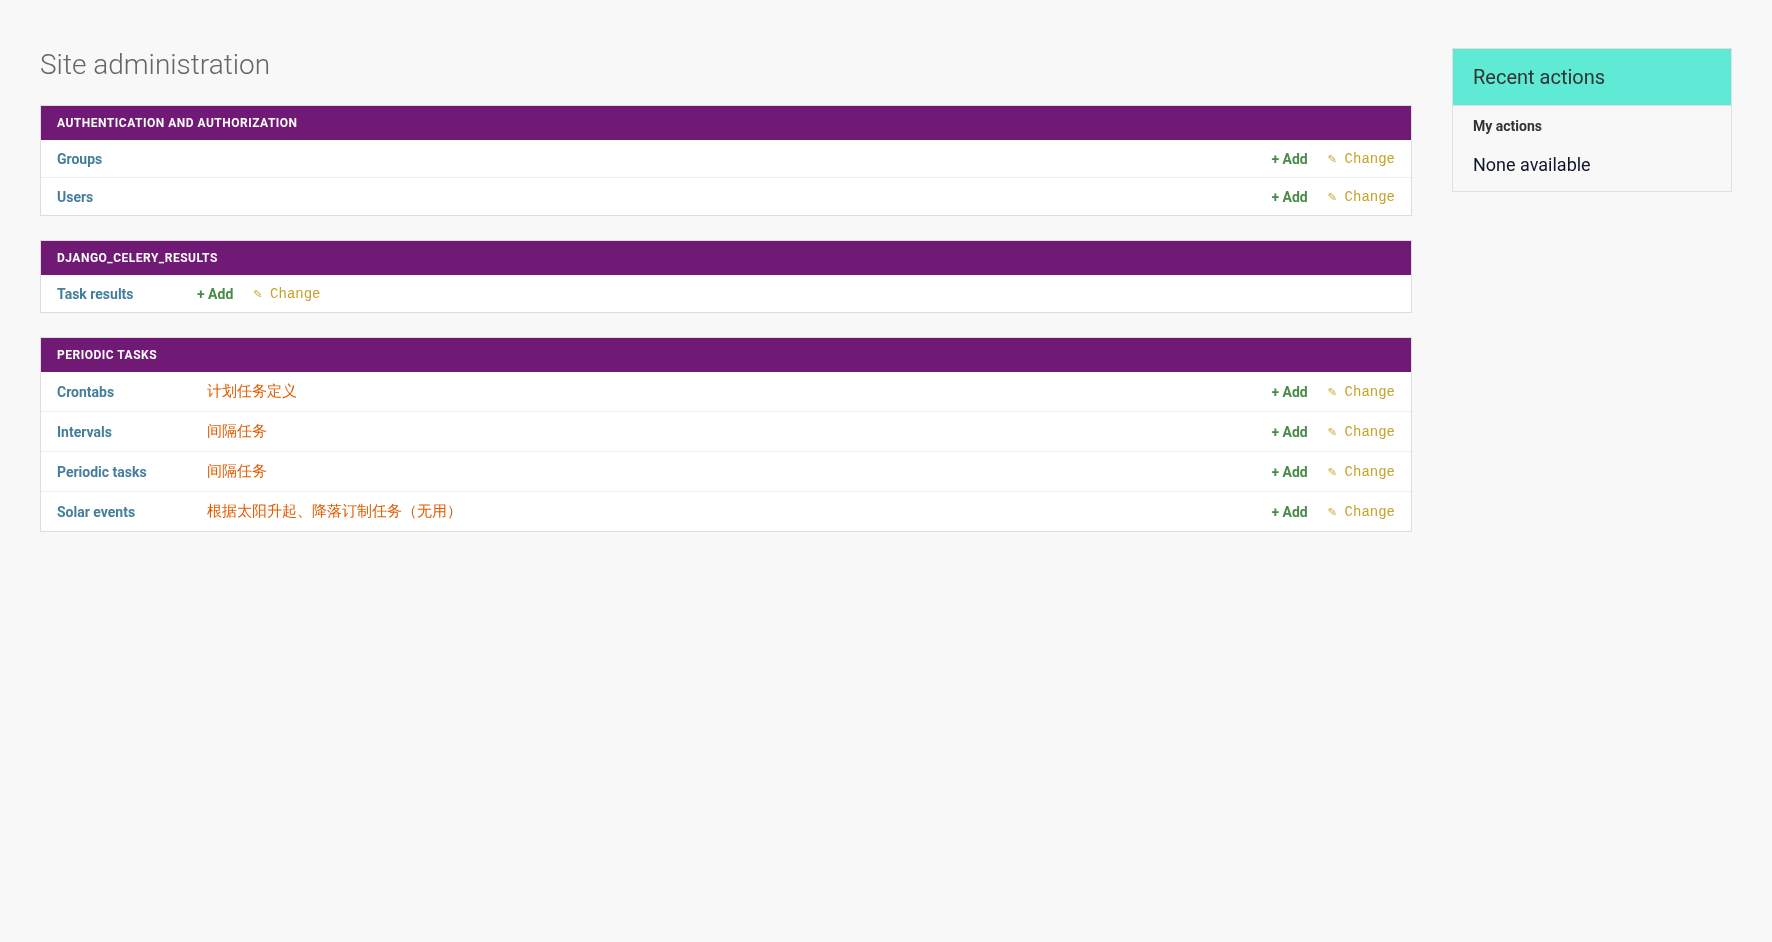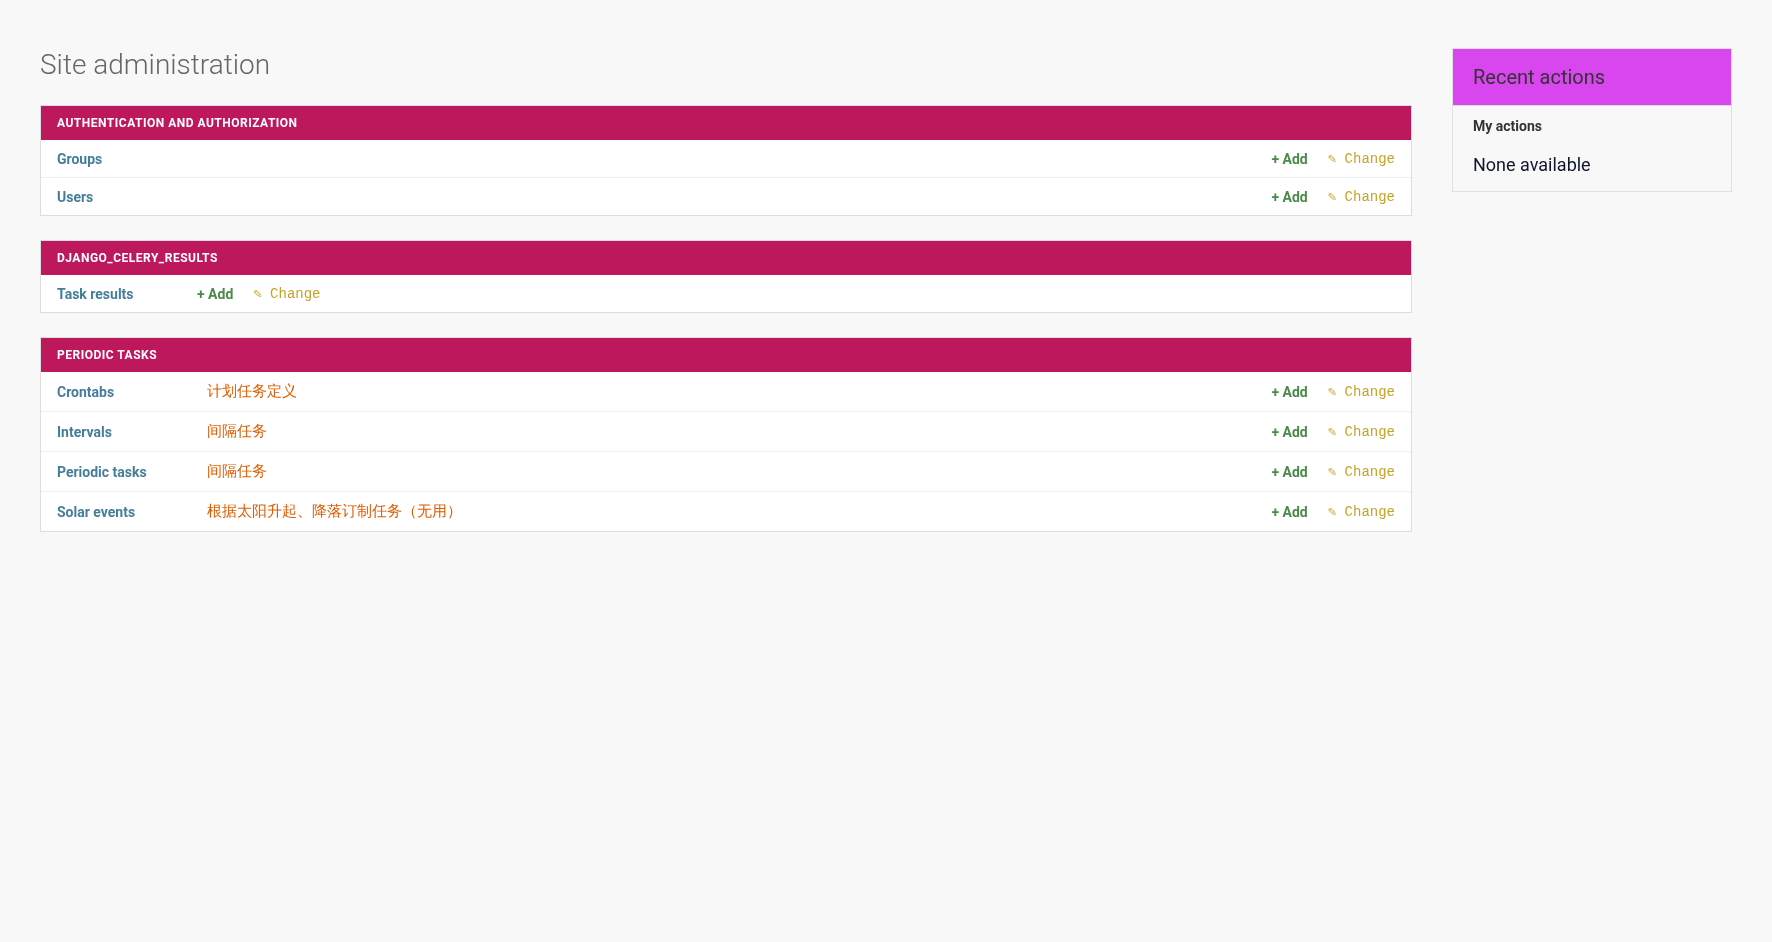--- a/index.html
+++ b/index.html
@@ -23,21 +23,21 @@
       font-weight: 300;
       color: #666;
       margin-bottom: 24px;
     }
     .section {
       margin-bottom: 24px;
       background: #fff;
       border: 1px solid #ddd;
     }
     .section-header {
-      background: #be185d;
+      background: #701a75;
       padding: 10px 16px;
       color: #fff;
       font-size: 12px;
       font-weight: bold;
       letter-spacing: 0.5px;
     }
     .section-row {
       display: flex;
       align-items: center;
       padding: 10px 16px;
@@ -87,21 +87,21 @@
     .sidebar-section {
       background: #f8f8f8;
       border: 1px solid #e0e0e0;
       margin-bottom: 16px;
     }
     .sidebar-header {
       padding: 16px 20px;
       font-size: 20px;
       font-weight: 400;
       color: #333;
-      background: #d946ef;
+      background: #5eead4;
       border-bottom: 1px solid #ddd;
     }
     .sidebar-subheader {
       padding: 12px 20px;
       font-size: 14px;
       font-weight: bold;
       color: #333;
     }
     .sidebar-content {
       padding: 8px 20px 16px;

